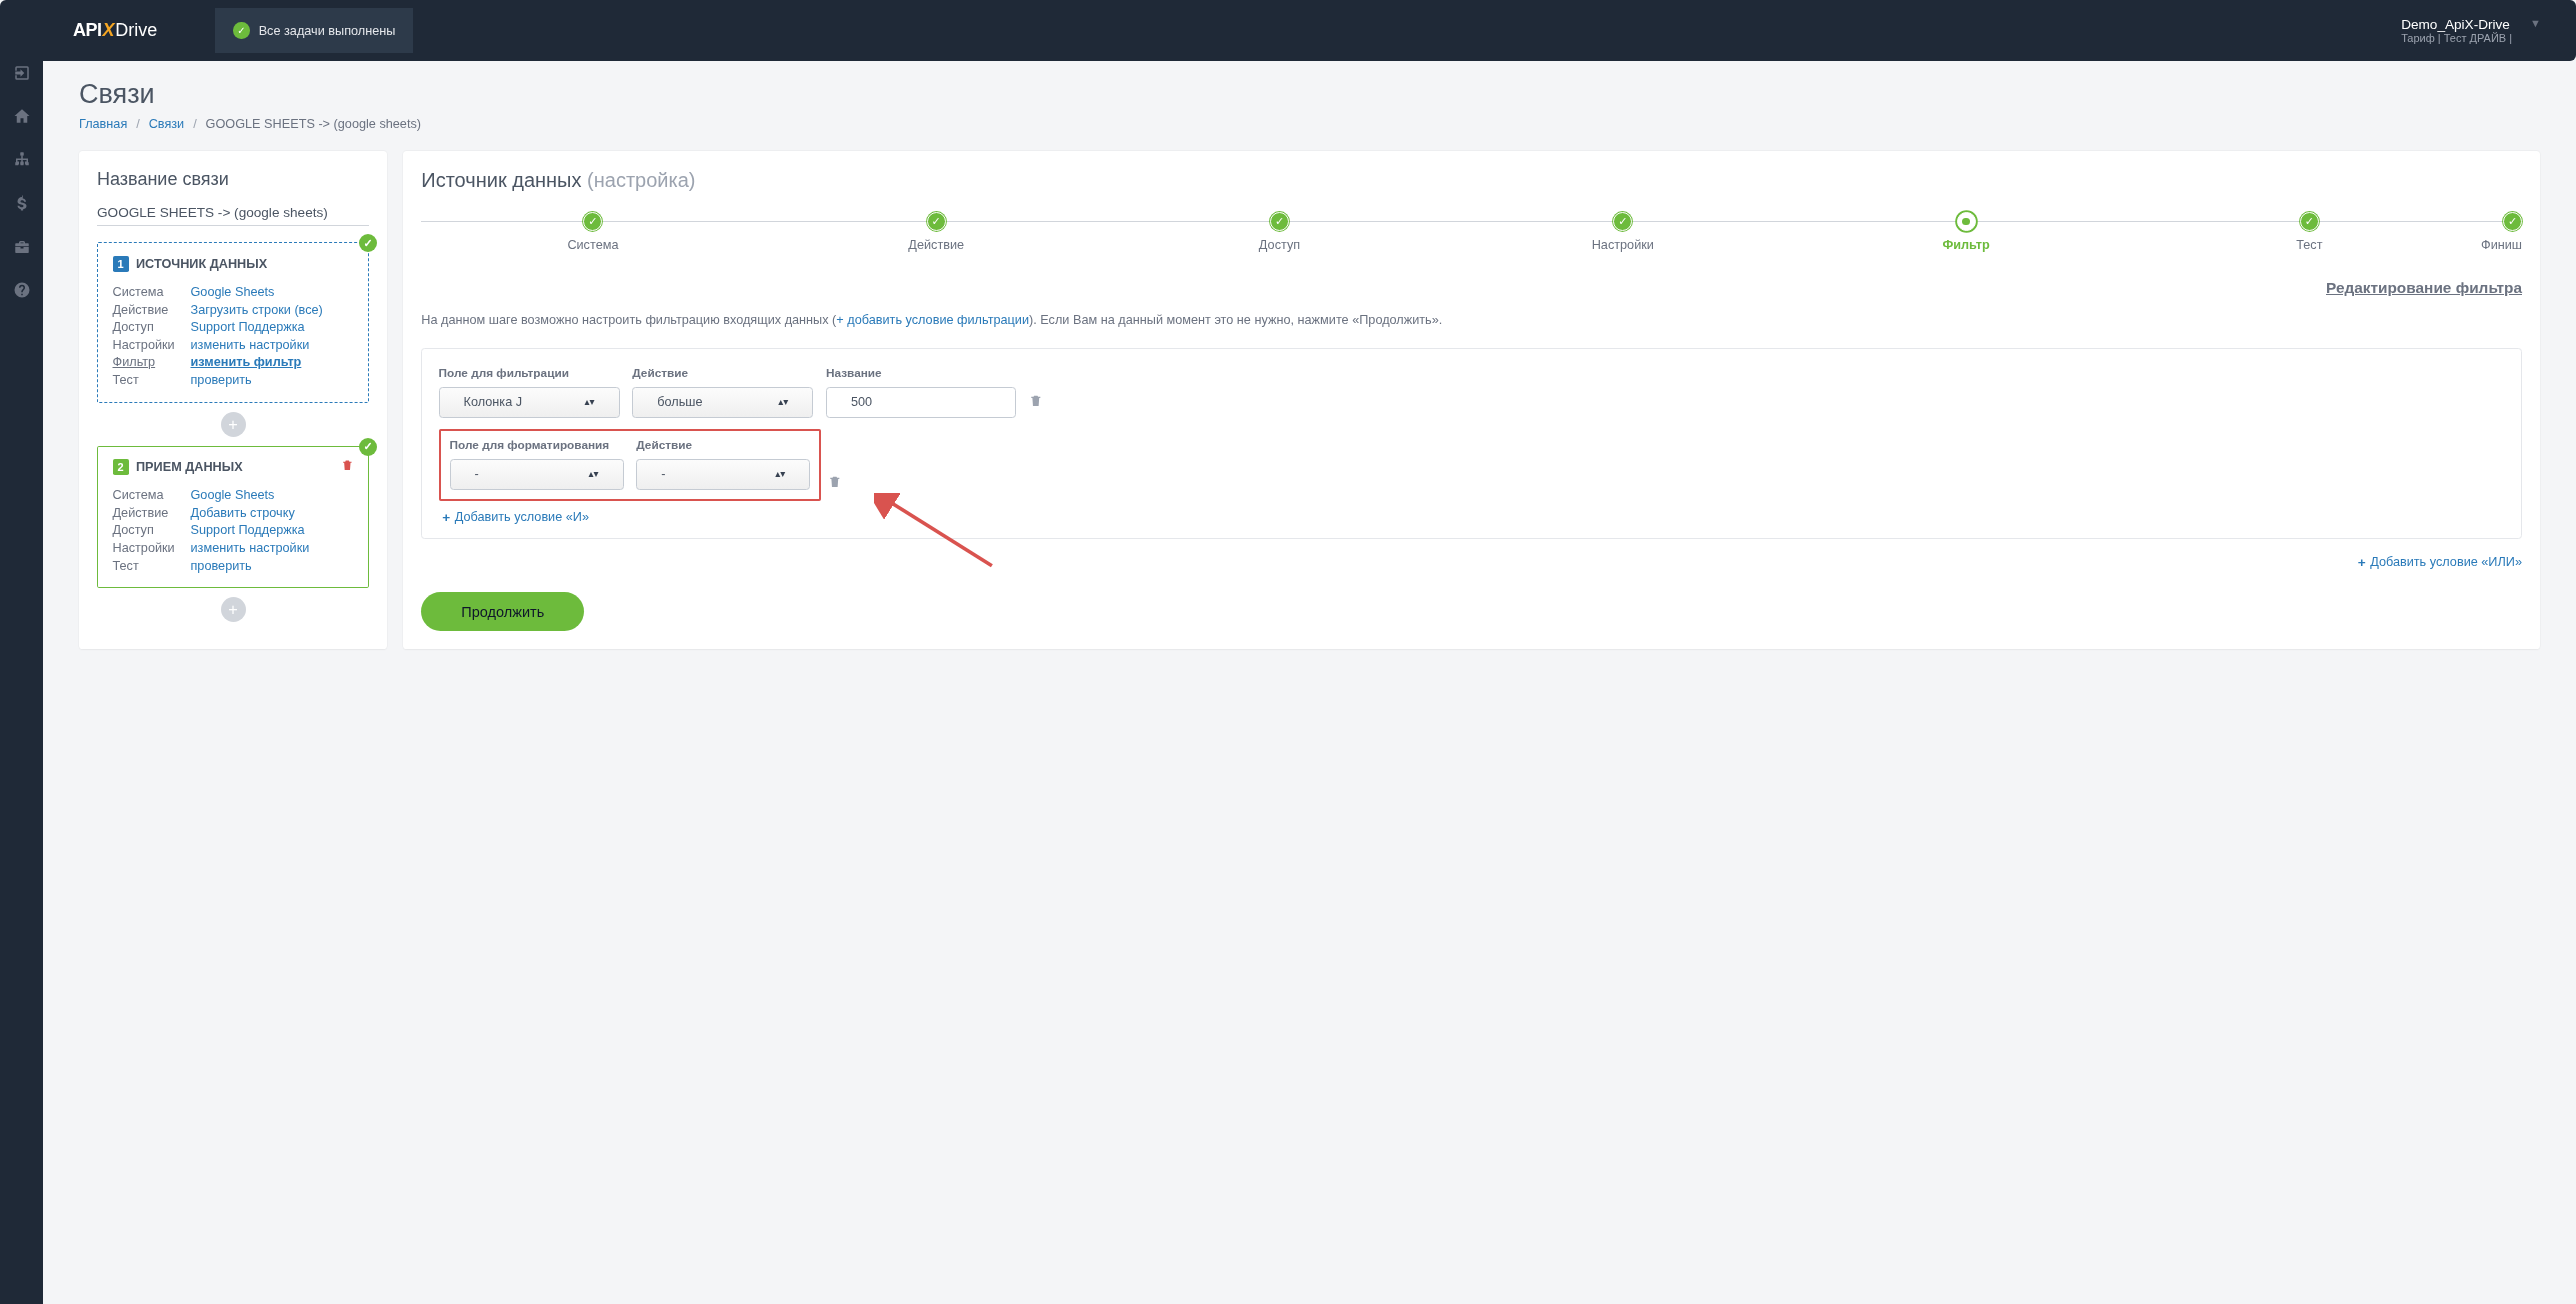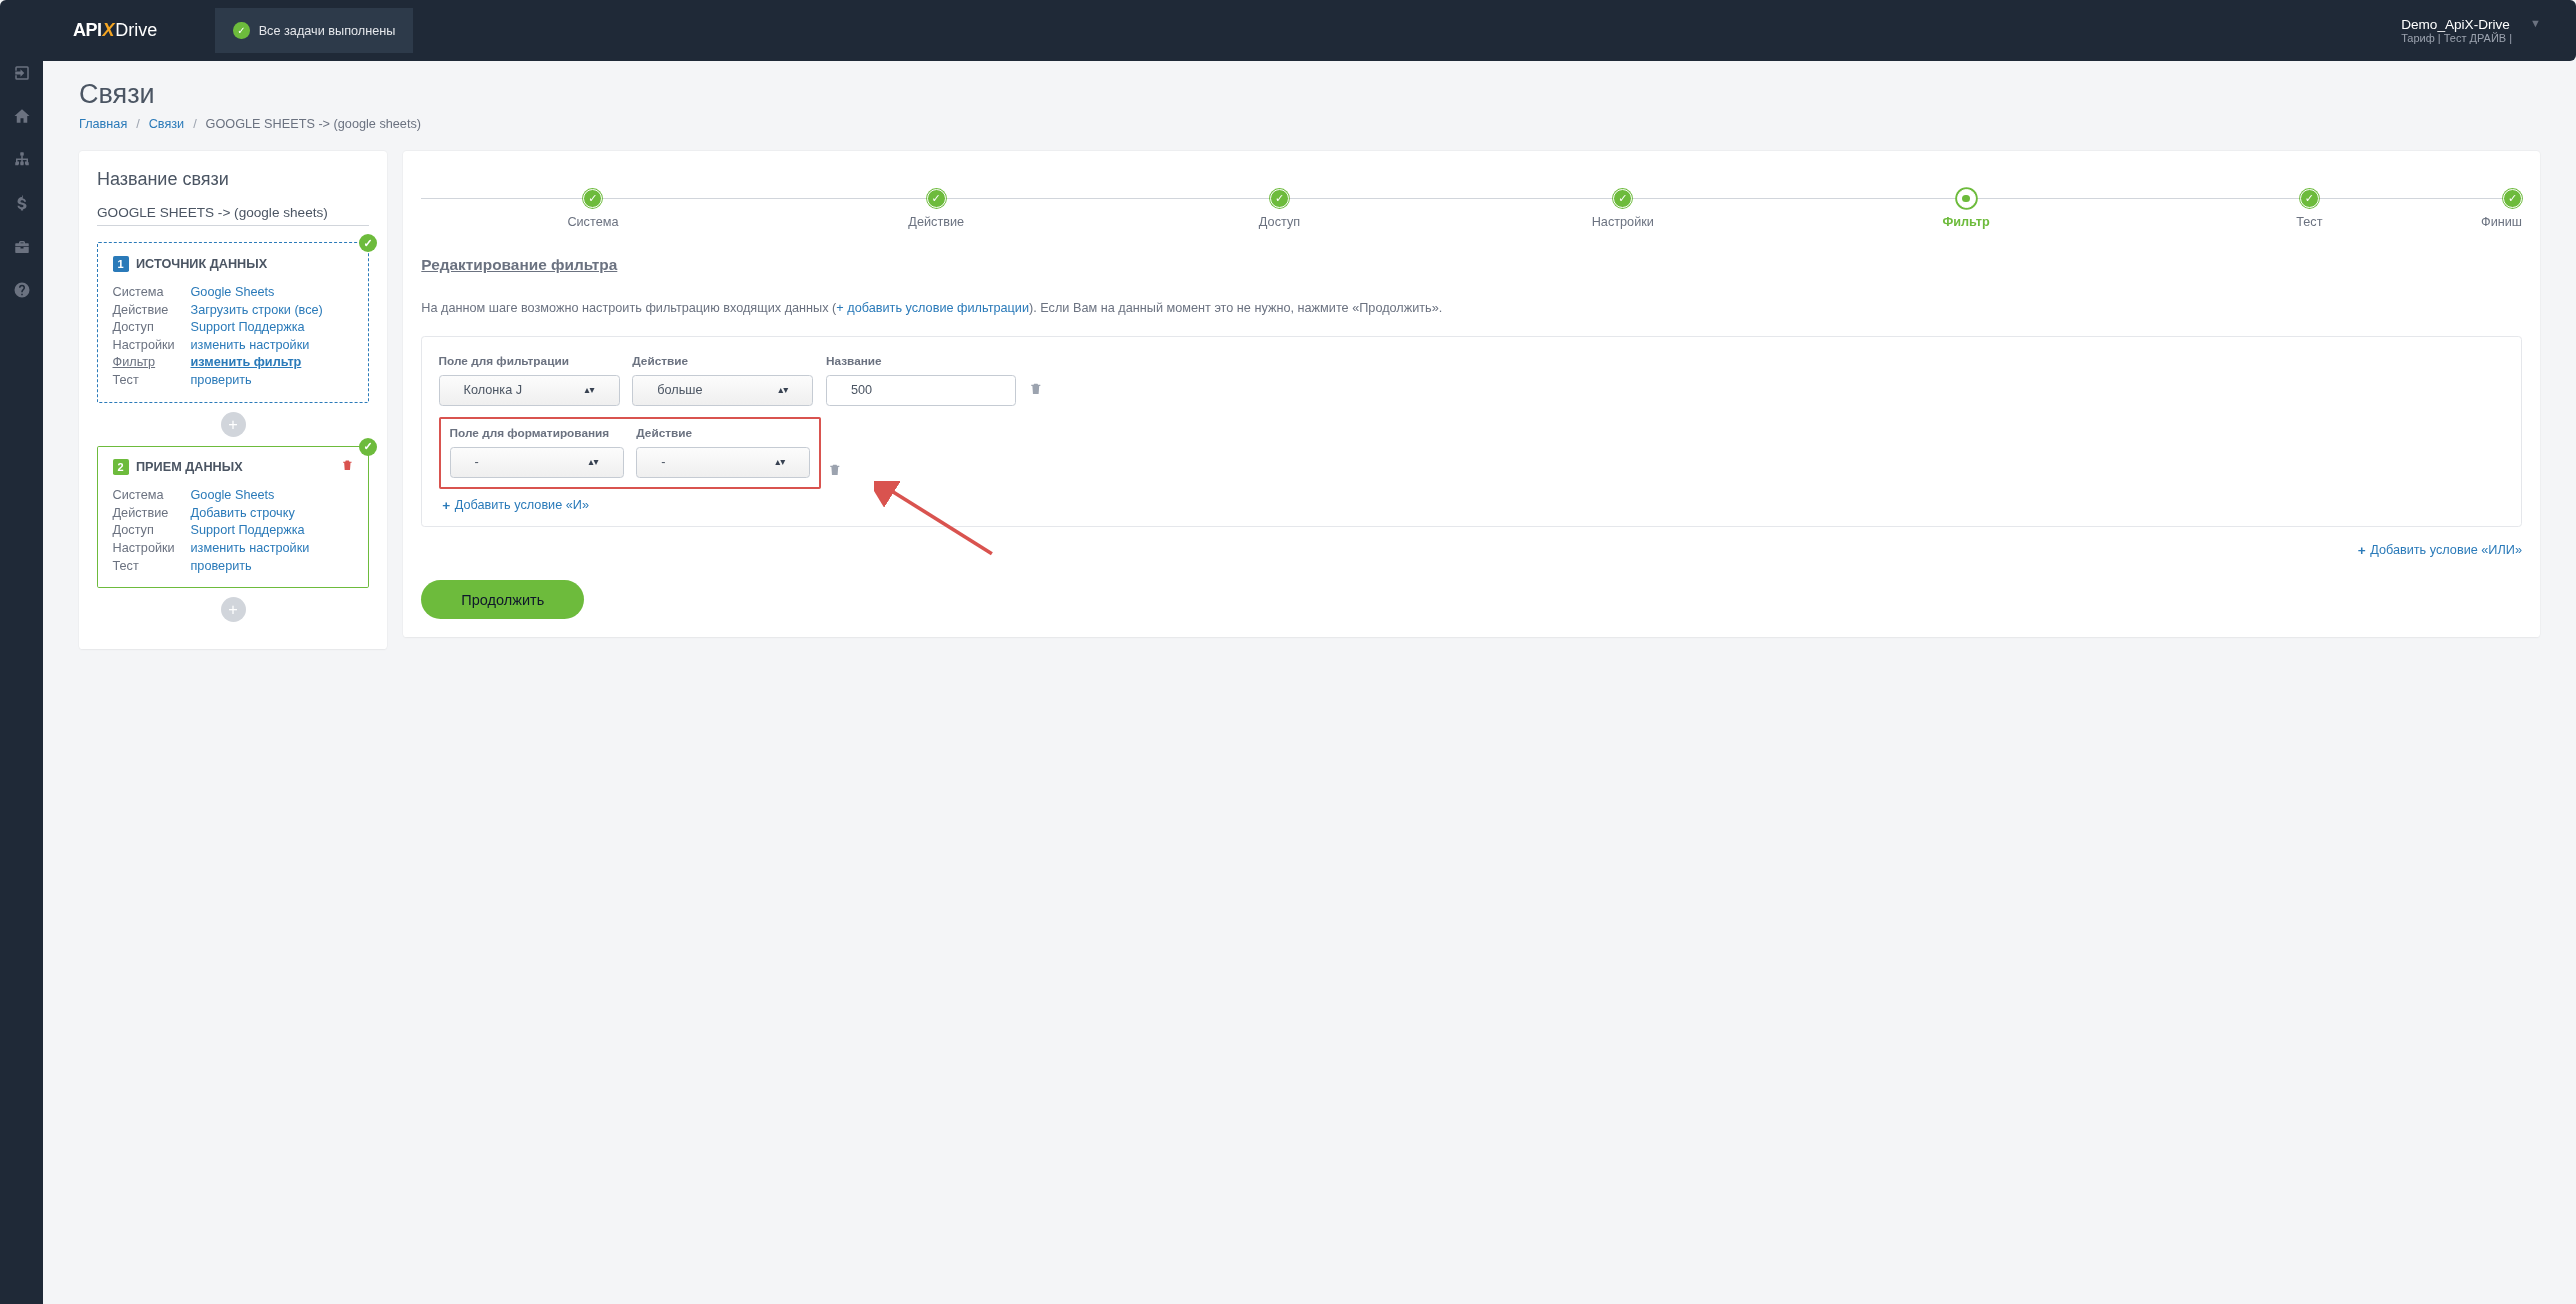--- a/index.html
+++ b/index.html
@@ -71,21 +71,21 @@
     .step:first-child { text-align: left; }
     .step:last-child { text-align: right; flex: 0 0 auto; }
     .step-line { position: absolute; top: 9px; left: 0; right: 0; height: 0.9px; background: #d1d5db; z-index: 0; }
     .step-dot { width: 19px; height: 19px; border-radius: 50%; background: #6dbb3c; color: #fff; display: inline-flex; align-items: center; justify-content: center; font-size: 11px; position: relative; z-index: 1; border: 1.8px solid #fff; box-shadow: 0 0 0 0.9px #6dbb3c; }
     .step-dot.current { background: #fff; box-shadow: 0 0 0 1.8px #6dbb3c; }
     .step-dot.current::after { content: ''; width: 7.2px; height: 7.2px; border-radius: 50%; background: #6dbb3c; }
     .step-label { font-size: 12.7px; color: #6b7280; margin-top: 7.2px; }
     .step.active .step-label { color: #6dbb3c; font-weight: 600; }
     
     
-    .section-title { font-size: 15.4px; font-weight: 600; color: #6b7280; text-decoration: underline; margin-bottom: 25px; }
+    .section-title { font-size: 15.4px; font-weight: 600; color: #6b7280; text-decoration: underline; margin-bottom: 14px; text-align: right; }
     .section-desc { font-size: 12.7px; color: #6b7280; line-height: 1.5; margin-bottom: 18px; }
     .section-desc .link { color: #2a7ab9; cursor: pointer; }
     
     
     .filter-box { border: 0.9px solid #e5e7eb; border-radius: 3.6px; padding: 16.3px 16.3px 12.7px; margin-bottom: 12.7px; }
     .filter-row { display: flex; align-items: flex-end; gap: 12.7px; margin-bottom: 11px; }
     .filter-field { display: flex; flex-direction: column; gap: 7px; }
     .filter-field-label { font-size: 11.8px; font-weight: 600; color: #6b7280; }
     .select-box, .text-input { height: 31px; border: 0.9px solid #c5cbd3; border-radius: 3.6px; padding: 0 24px; font-size: 12.7px; background: linear-gradient(#fcfcfc, #efefef); display: flex; align-items: center; justify-content: space-between; cursor: pointer; color: #4b5563; }
     .text-input { background: #fff; cursor: text; }
@@ -256,20 +256,24 @@
           <div class="card-row">
               <span class="card-label">Тест</span>
               <span class="card-value">проверить</span>
             </div>
         </div>
       </div>
       <div class="plus-connector">+</div>
     </div>
 
     <div class="panel panel-right">
+      <div class="panel-heading">
+        <span>Источник данных</span>
+        <span class="heading-muted">(настройка)</span>
+      </div>
       
       
       <div class="stepper">
         <div class="step-line"></div>
         <div class="step"><div class="step-dot">✓</div><div class="step-label">Система</div></div>
         <div class="step"><div class="step-dot">✓</div><div class="step-label">Действие</div></div>
         <div class="step"><div class="step-dot">✓</div><div class="step-label">Доступ</div></div>
         <div class="step"><div class="step-dot">✓</div><div class="step-label">Настройки</div></div>
         <div class="step active"><div class="step-dot current"></div><div class="step-label">Фильтр</div></div>
         <div class="step"><div class="step-dot">✓</div><div class="step-label">Тест</div></div>

